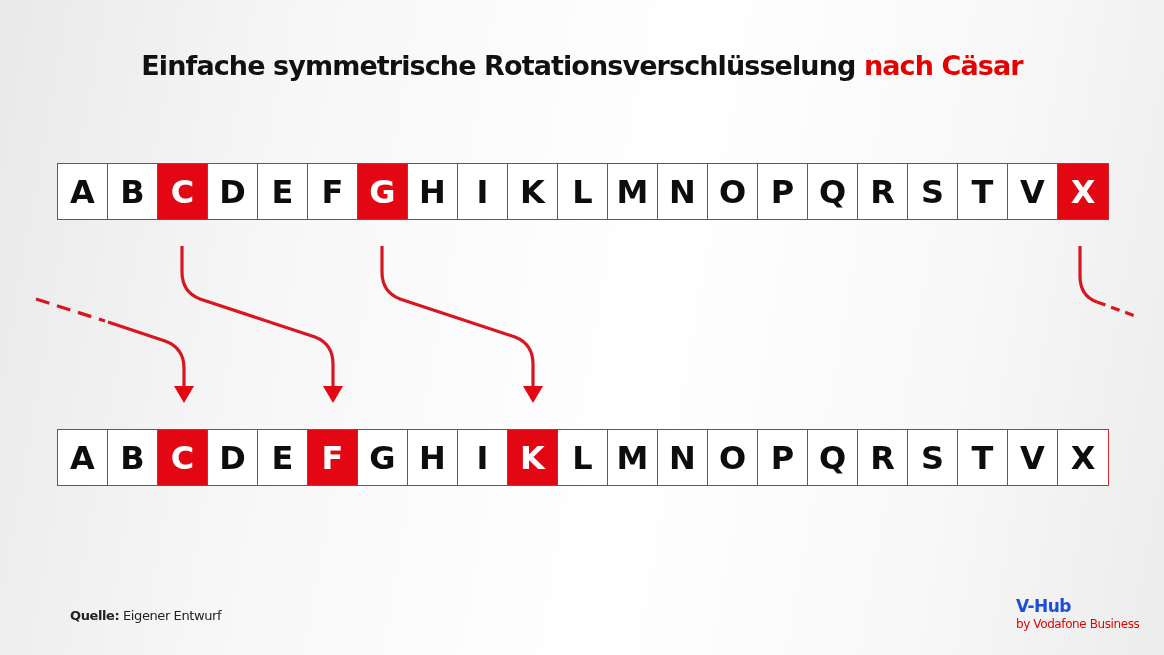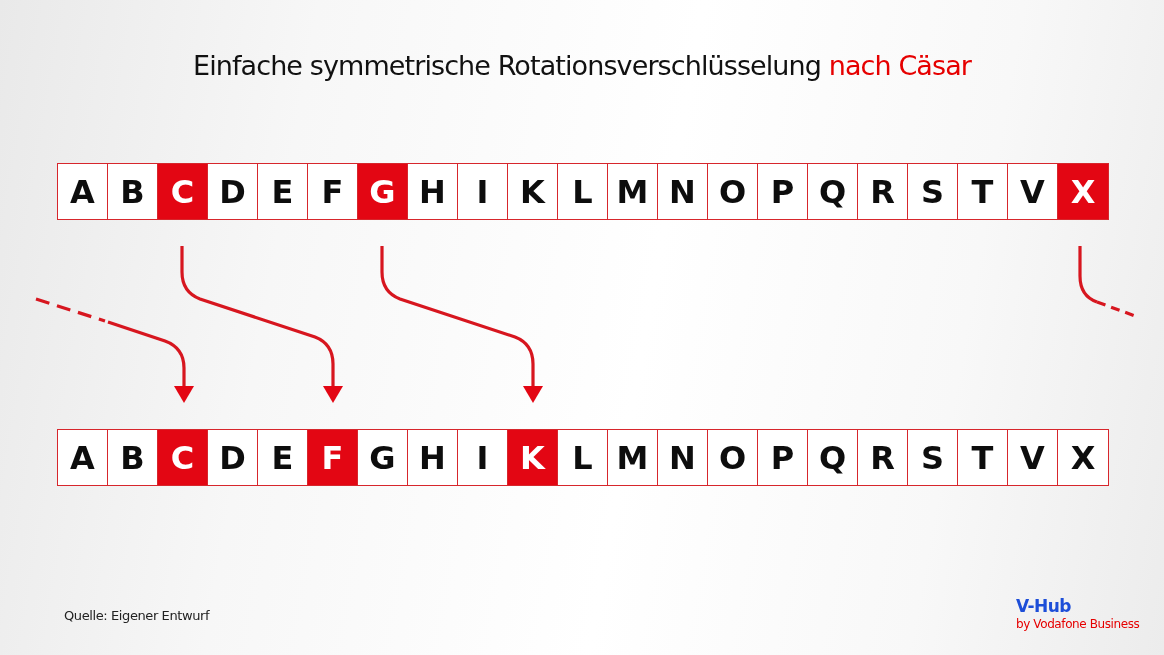--- a/index.html
+++ b/index.html
@@ -3,21 +3,21 @@
   <meta charset="utf-8">
   <style>
     html, body { margin: 0; padding: 0; }
     body {
       width: 1164px; height: 655px; overflow: hidden; position: relative;
       background: linear-gradient(100deg, #e9e9e9 0%, #f7f7f7 25%, #ffffff 55%, #f8f8f8 80%, #ececec 100%);
       font-family: "DejaVu Sans", sans-serif;
     }
     .title {
       position: absolute; left: 0; top: 50px; width: 1164px; text-align: center;
-      font-family: "DejaVu Sans", sans-serif; font-weight: normal; font-size: 27px;
+      font-family: "DejaVu Sans", sans-serif; font-weight: bold; font-size: 27px;
       color: #111; letter-spacing: -0.9px;
     }
     .title .accent { color: #e60000; }
     .row {
       position: absolute; left: 57px; display: flex;
       border: 1.5px solid #d7262c; box-sizing: border-box; height: 57px;
     }
     .row.top { top: 163px; }
     .row.bottom { top: 429px; }
     .cell {
@@ -26,21 +26,21 @@
       display: flex; align-items: center; justify-content: center;
       font-family: "DejaVu Sans", sans-serif; font-weight: bold; font-size: 32px; color: #0d0d0d;
     }
     .cell:last-child { border-right: none; }
     .cell.hl { background: #e30613; color: #fff; }
     svg.arrows { position: absolute; left: 0; top: 0; }
     .source {
       position: absolute; left: 64px; top: 608px; font-size: 13px; color: #222;
       font-family: "DejaVu Sans", sans-serif; letter-spacing: -0.4px;
     }
-    .source b { font-weight: normal; }
+    .source b { font-weight: bold; margin-left: 6px; }
     .brand { position: absolute; left: 1016px; top: 596px; }
     .brand .name { font-weight: bold; font-size: 17px; color: #1d4ed8; font-family: "DejaVu Sans", sans-serif; letter-spacing: -0.5px; }
     .brand .sub { font-size: 12px; color: #e60000; font-family: "DejaVu Sans", sans-serif; letter-spacing: -0.4px; margin-top: 1px; }
   </style>
 </head>
 <body>
 
 <div class="title"><span>Einfache symmetrische Rotationsverschlüsselung </span><span class="accent">nach Cäsar</span></div>
 
 <div class="row top">

